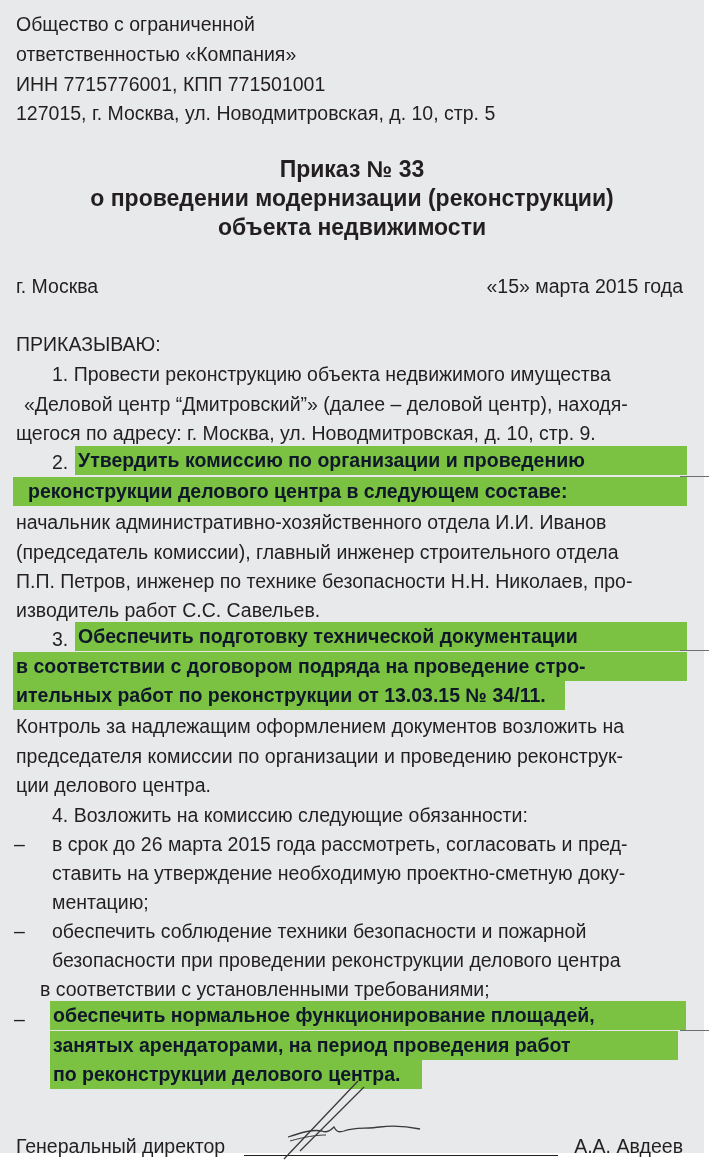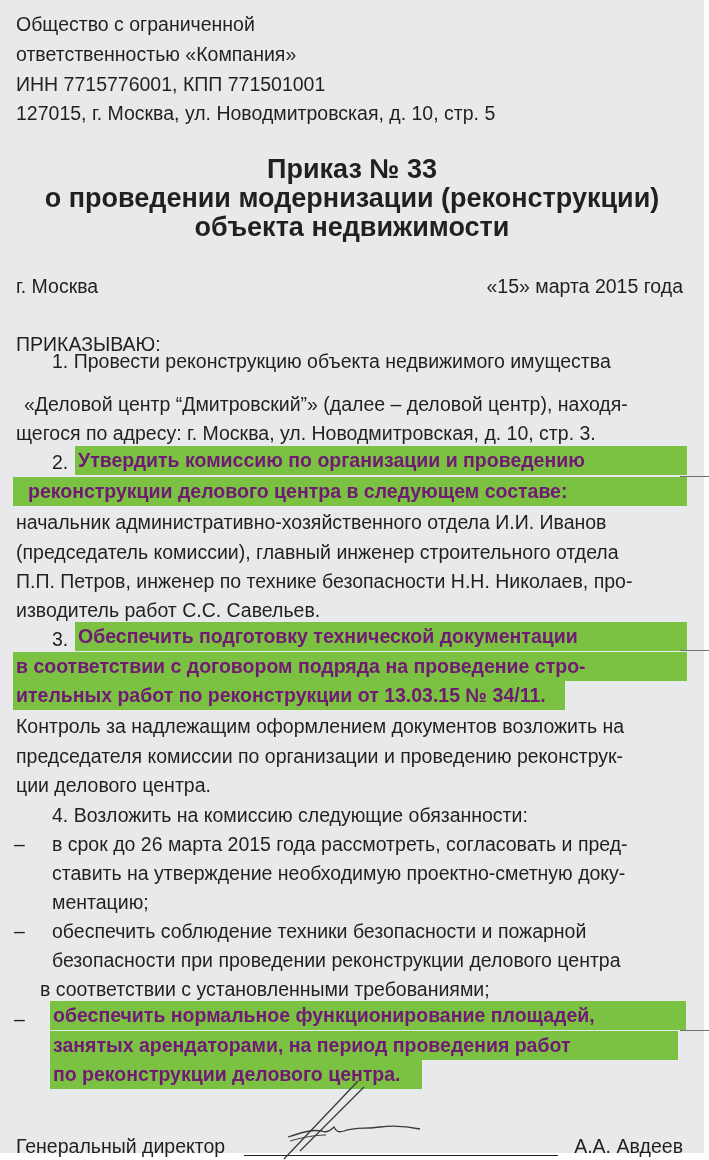--- a/index.html
+++ b/index.html
@@ -31,27 +31,27 @@
       display: inline-block;
       transform-origin: left center;
     }
     .header-line { left: 16px; }
     .title {
       position: absolute;
       left: 0;
       width: 704px;
       text-align: center;
       font-weight: bold;
-      font-size: 27px;
+      font-size: 23px;
       line-height: 29px;
     }
     .hl-block {
       position: absolute;
       background: #7cc242;
-      color: #701a75;
+      color: #0f172a;
       font-weight: bold;
       white-space: nowrap;
       line-height: 29px;
       height: 29px;
       padding-left: 3px;
       box-sizing: border-box;
       overflow: hidden;
     }
     .guide {
       position: absolute;
@@ -81,23 +81,23 @@
 
   <div class="title" style="top:155px;">Приказ № 33</div>
   <div class="title" style="top:184px;">о проведении модернизации (реконструкции)</div>
   <div class="title" style="top:213px;">объекта недвижимости</div>
 
   <div class="line" style="top:274px; left:16px;">г. Москва</div>
   <div class="line" style="top:274px; right:21px;">«15» марта 2015 года</div>
 
   <div class="line" style="top:332px; left:16px;">ПРИКАЗЫВАЮ:</div>
 
-  <div class="line" style="top:349px; left:52px;">1. Провести реконструкцию объекта недвижимого имущества</div>
+  <div class="line" style="top:362px; left:52px;">1. Провести реконструкцию объекта недвижимого имущества</div>
   <div class="line" style="top:392px; left:16px;margin-left:8px;">«Деловой центр “Дмитровский”» (далее – деловой центр), находя-</div>
-  <div class="line" style="top:421px; left:16px;">щегося по адресу: г. Москва, ул. Новодмитровская, д. 10, стр. 3.</div>
+  <div class="line" style="top:421px; left:16px;">щегося по адресу: г. Москва, ул. Новодмитровская, д. 10, стр. 9.</div>
 
   <div class="line" style="top:450px; left:52px;">2.</div>
   <div class="hl-block" style="top:446px; left:75px; width:612px;"><span class="condensed">Утвердить комиссию по организации и проведению</span></div>
   <div class="hl-block" style="top:477px; left:13px; width:674px;padding-left:15px;"><span class="condensed">реконструкции делового центра в следующем составе:</span></div>
   <div class="guide" style="top:476px; left:680px; width:29px;"></div>
   <div class="line" style="top:510px; left:16px;">начальник административно-хозяйственного отдела И.И. Иванов</div>
   <div class="line" style="top:540px; left:16px;">(председатель комиссии), главный инженер строительного отдела</div>
   <div class="line" style="top:569px; left:16px;">П.П. Петров, инженер по технике безопасности Н.Н. Николаев, про-</div>
   <div class="line" style="top:598px; left:16px;">изводитель работ С.С. Савельев.</div>
 

